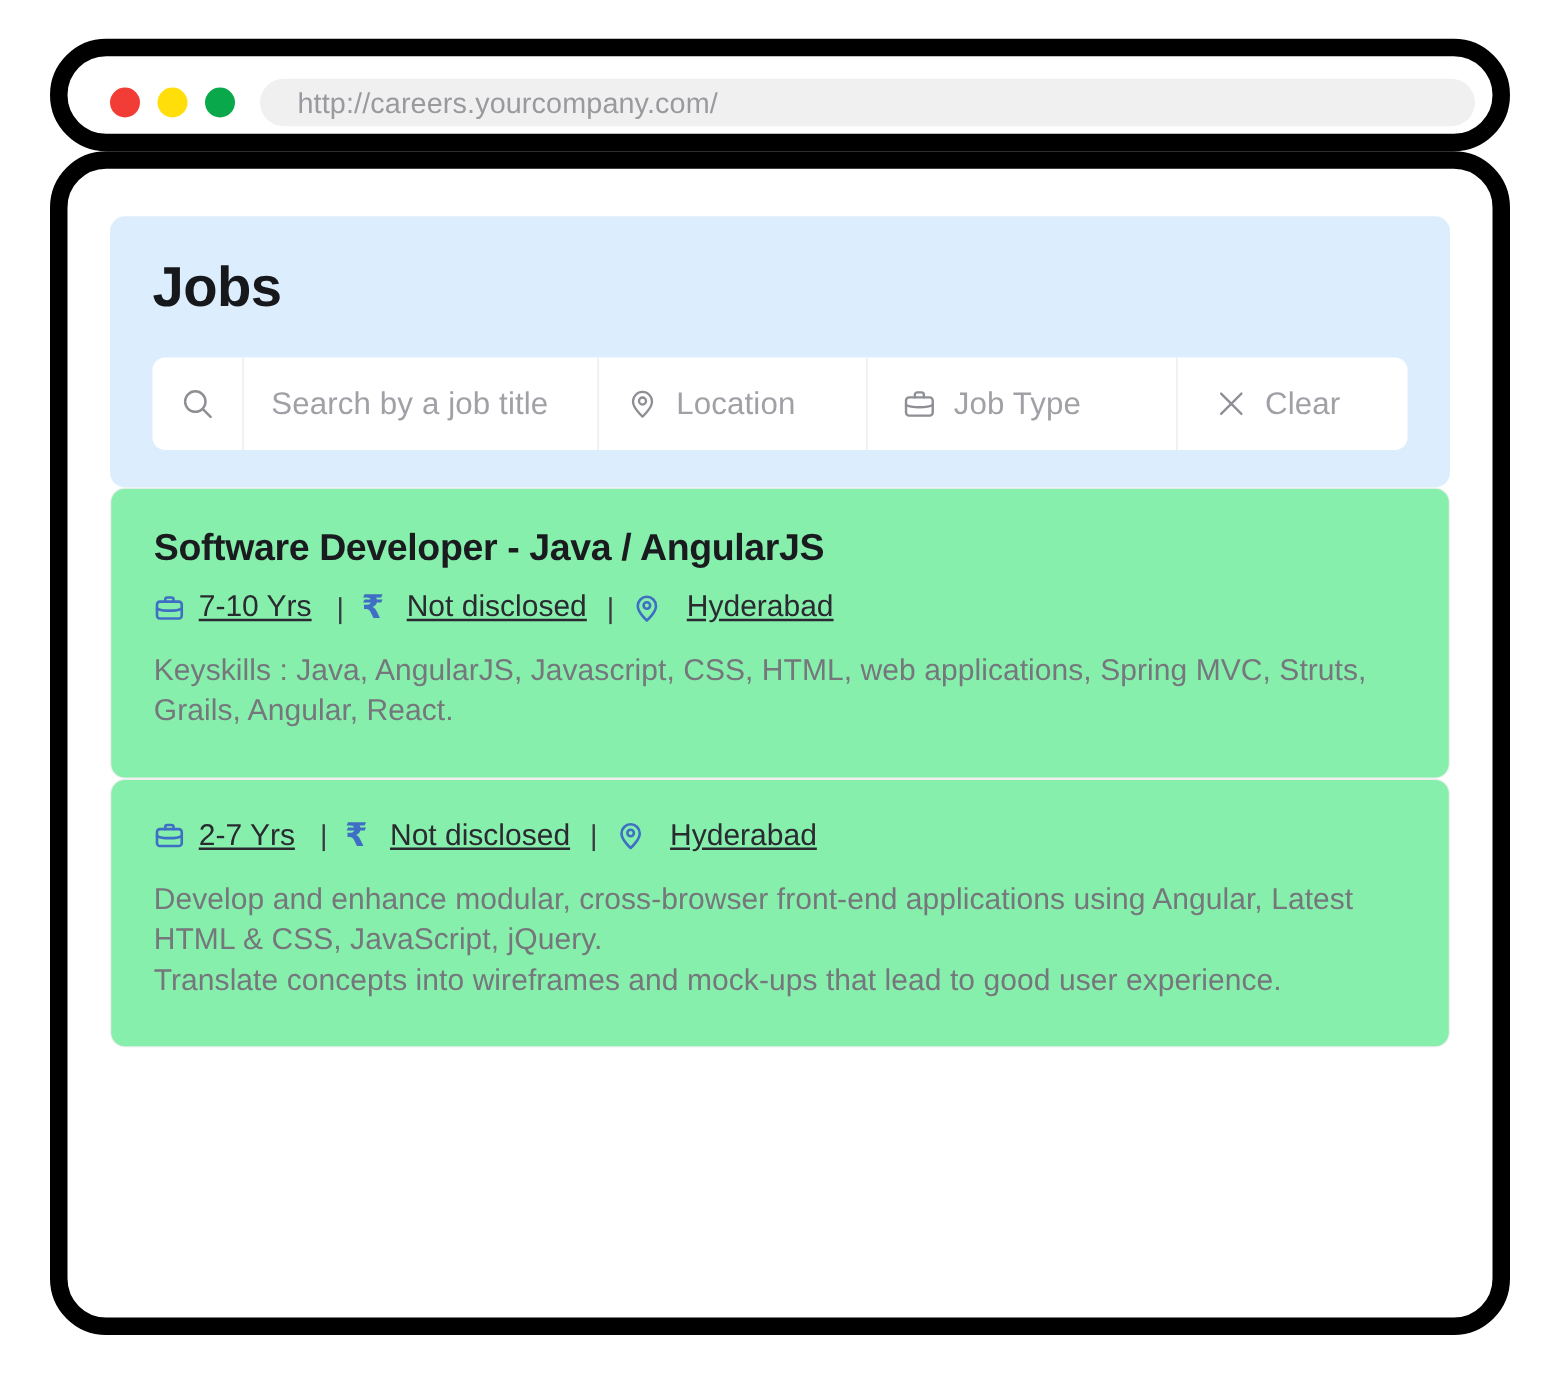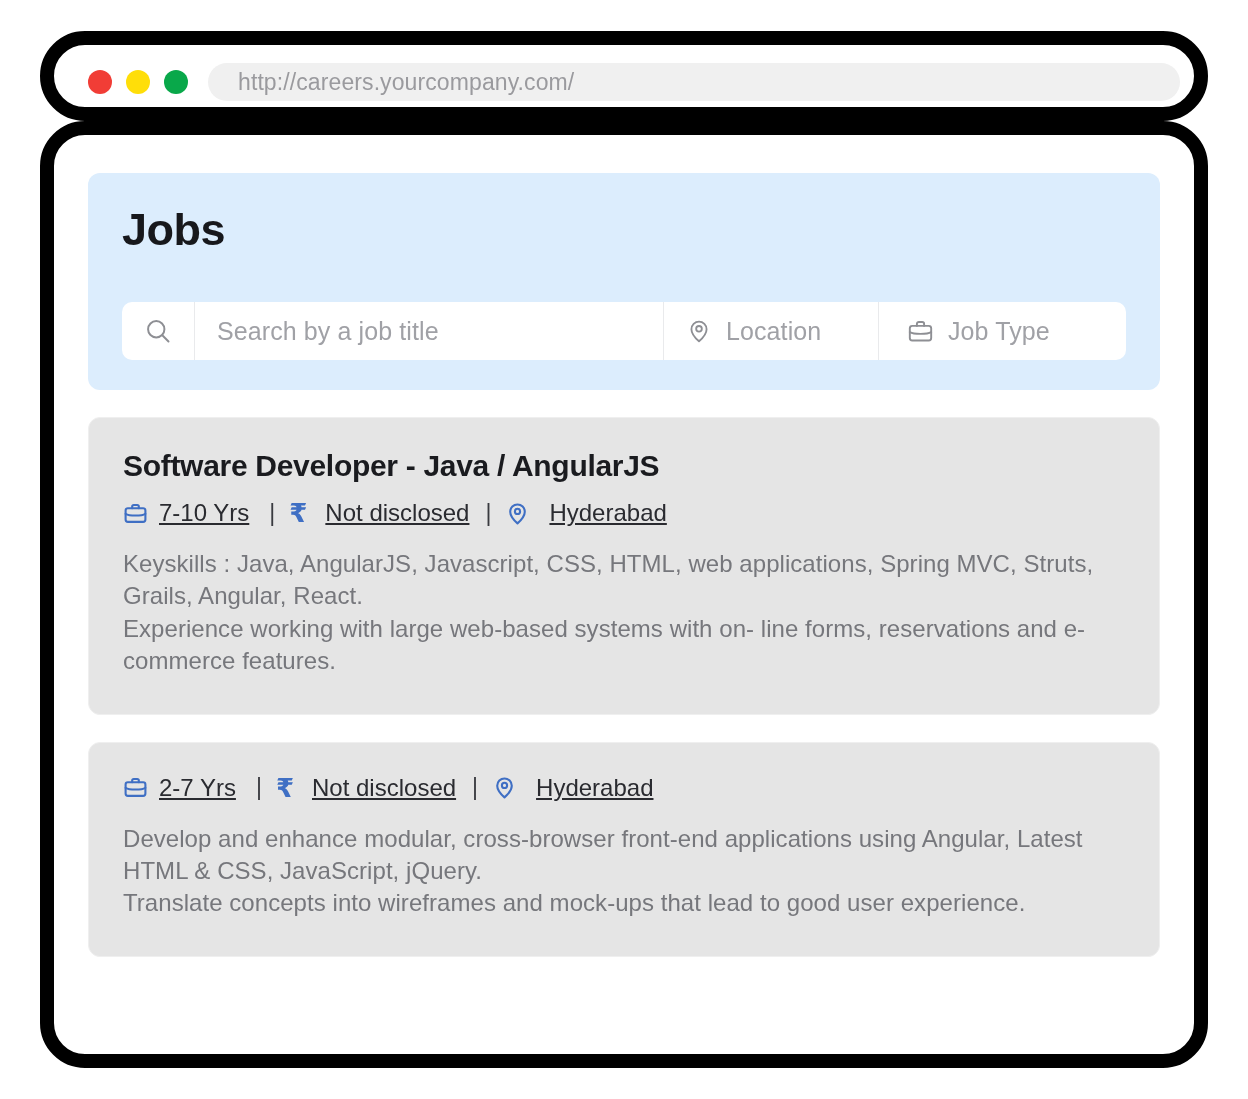--- a/index.html
+++ b/index.html
@@ -119,30 +119,30 @@
     background: #dcedfd;
     border-radius: 12px;
     padding: 34px 34px 30px 34px;
     box-sizing: border-box;
   }
   .panel-title {
     font-size: 45px;
     font-weight: 700;
     color: #17181c;
     letter-spacing: -0.5px;
-    margin: 0 0 50px 0;
+    margin: 0 0 34px 0;
     line-height: 1;
   }
 
   .search-row {
     display: flex;
     align-items: stretch;
     background: #ffffff;
     border-radius: 10px;
-    height: 58px;
+    height: 74px;
     overflow: hidden;
   }
   .search-cell {
     display: flex;
     align-items: center;
     gap: 14px;
     padding: 0 22px;
     box-sizing: border-box;
     border-left: 1px solid #e9eaec;
   }
@@ -157,22 +157,21 @@
   .cell-text {
     font-size: 25px;
     color: #a0a1a6;
     white-space: nowrap;
     letter-spacing: 0.1px;
   }
   .icon-gray { color: #8e8f94; display: inline-flex; align-items: center; }
 
   
   .job-card {
-    margin-top: 27px;
-    background: #e5e5e5;
+    background: #86efac;
     border: 1px solid #efefef;
     border-radius: 12px;
     padding: 30px 34px 36px 34px;
     box-sizing: border-box;
   }
   .job-title {
     font-size: 30px;
     font-weight: 700;
     color: #1a1b1f;
     letter-spacing: -0.3px;
@@ -272,20 +271,29 @@
             <span class="icon-gray">
               <svg width="27" height="27" viewBox="0 0 24 24" fill="none" stroke="currentColor" stroke-width="1.7" stroke-linecap="round" stroke-linejoin="round">
                 <rect x="2.5" y="7" width="19" height="13" rx="2.2"></rect>
                 <path d="M8.8 7V5.2A1.7 1.7 0 0 1 10.5 3.5h3a1.7 1.7 0 0 1 1.7 1.7V7"></path>
                 <path d="M2.5 12.5c3.6 2.1 15.4 2.1 19 0"></path>
               </svg>
             </span>
             <span class="cell-text">Job Type</span>
           </div>
 
+          <div class="search-cell cell-clear">
+            <span class="icon-gray">
+              <svg width="26" height="26" viewBox="0 0 24 24" fill="none" stroke="currentColor" stroke-width="1.7" stroke-linecap="round">
+                <line x1="4.5" y1="4.5" x2="19.5" y2="19.5"></line>
+                <line x1="19.5" y1="4.5" x2="4.5" y2="19.5"></line>
+              </svg>
+            </span>
+            <span class="cell-text">Clear</span>
+          </div>
 
         </div>
       </div>
 
       <div class="job-card">
         <h2 class="job-title">Software Developer - Java / AngularJS</h2>
         <div class="job-meta">
           <span class="meta-icon">
             <svg width="25" height="25" viewBox="0 0 24 24" fill="none" stroke="currentColor" stroke-width="2" stroke-linecap="round" stroke-linejoin="round">
               <rect x="2.5" y="7" width="19" height="13" rx="2.2"></rect>
@@ -300,21 +308,20 @@
           <span class="meta-sep">|</span>
           <span class="meta-icon">
             <svg width="25" height="25" viewBox="0 0 24 24" fill="none" stroke="currentColor" stroke-width="2" stroke-linecap="round" stroke-linejoin="round">
               <path d="M12 21.5s7-6.2 7-11.2A7 7 0 0 0 5 10.3c0 5 7 11.2 7 11.2z"></path>
               <circle cx="12" cy="10" r="2.5"></circle>
             </svg>
           </span>
           <span class="meta-text loc">Hyderabad</span>
         </div>
         <p class="job-desc">Keyskills : Java, AngularJS, Javascript, CSS, HTML, web applications, Spring MVC, Struts, Grails, Angular, React.</p>
-        <p class="job-desc">Experience working with large web-based systems with on- line forms, reservations and e-commerce features.</p>
       </div>
 
       <div class="job-card">
         <div class="job-meta">
           <span class="meta-icon">
             <svg width="25" height="25" viewBox="0 0 24 24" fill="none" stroke="currentColor" stroke-width="2" stroke-linecap="round" stroke-linejoin="round">
               <rect x="2.5" y="7" width="19" height="13" rx="2.2"></rect>
               <path d="M8.8 7V5.4A1.6 1.6 0 0 1 10.4 3.8h3.2a1.6 1.6 0 0 1 1.6 1.6V7"></path>
               <path d="M2.5 12.3c3.6 2.2 15.4 2.2 19 0"></path>
             </svg>

